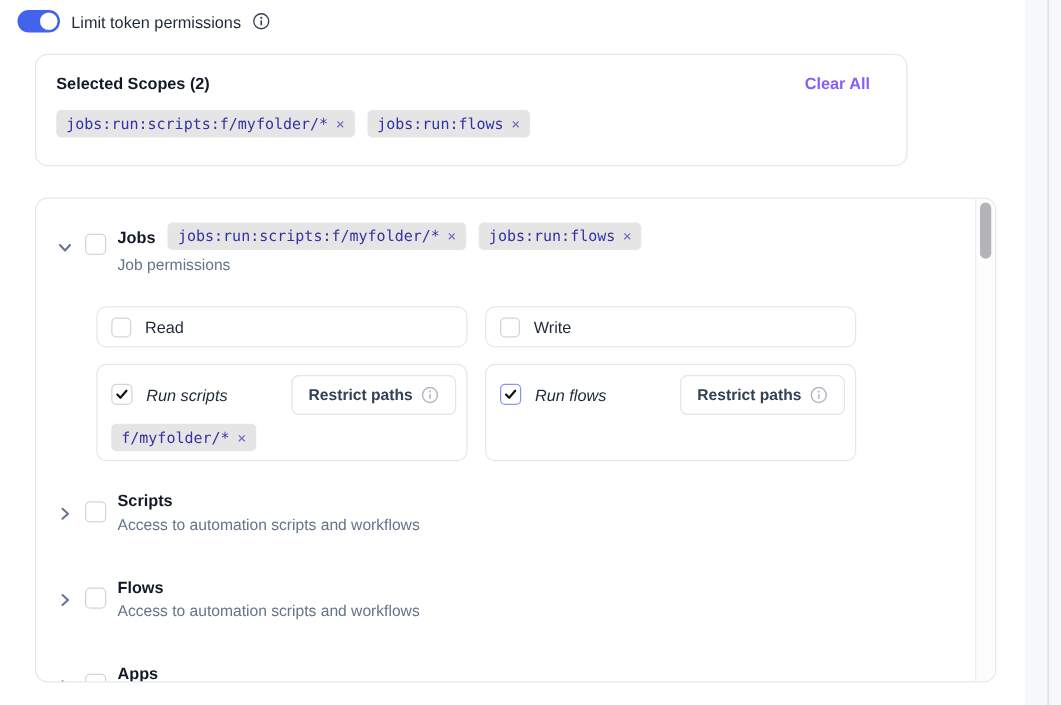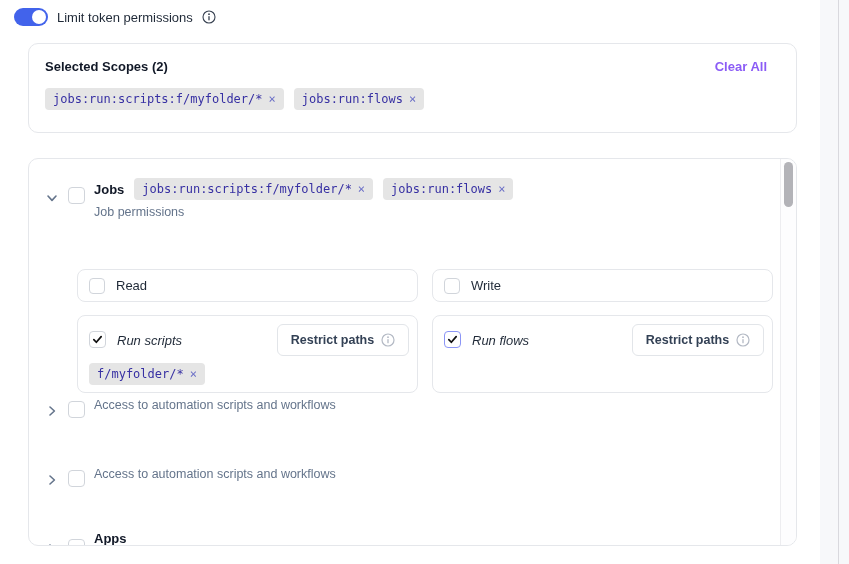--- a/index.html
+++ b/index.html
@@ -14,21 +14,21 @@
 
   
   .toggle-row { position: absolute; left: 14px; top: 8px; display: flex; align-items: center; gap: 9px; }
   .toggle { width: 34px; height: 18px; border-radius: 10px; background: #4263eb; position: relative; cursor: pointer; flex: 0 0 auto; }
   .toggle .knob { position: absolute; top: 2px; right: 2px; width: 14px; height: 14px; border-radius: 50%; background: #ffffff; }
   .toggle-label { font-size: 13px; color: #1f2937; }
   .info-icon { width: 14px; height: 14px; display: inline-block; flex: 0 0 auto; }
 
   
   .scopes-card {
-    position: absolute; left: 28px; top: 43px; width: 769px; height: 90px;
+    position: absolute; left: 28px; top: 43px; width: 698px; height: 90px;
     background: #fff; border: 1px solid #e5e7eb; border-radius: 10px;
     padding: 15px 16px;
   }
   .scopes-head { display: flex; align-items: center; justify-content: space-between; }
   .scopes-title { font-size: 13px; font-weight: 700; color: #111827; }
   .clear-all { font-size: 13px; font-weight: 700; color: #8b5cf6; background: none; border: none; cursor: pointer; font-family: Liberation Sans, sans-serif; padding: 0 13px 0 0; }
   .tags-row { margin-top: 14px; display: flex; gap: 10px; }
 
   .tag {
     display: inline-flex; align-items: center; gap: 6px;
@@ -66,22 +66,22 @@
   .row-jobs { top: 19px; }
   .row-jobs .chev-btn { margin-top: 13px; }
   .row-jobs .checkbox { margin-top: 9px; }
   .row-scripts { top: 234px; }
   .row-flows   { top: 303px; }
   .row-apps    { top: 372px; }
   .row-scripts .chev-btn, .row-flows .chev-btn, .row-apps .chev-btn { margin-top: 11px; }
   .row-scripts .checkbox, .row-flows .checkbox, .row-apps .checkbox { margin-top: 8px; }
 
   .cards-grid {
-    position: absolute; left: 48px; width: 696px;
-    display: grid; grid-template-columns: 1fr 1fr; gap: 14px; margin-top: 24px;
+    position: absolute; left: 48px; width: 608px;
+    display: grid; grid-template-columns: 1fr 1fr; gap: 14px;
   }
   .grid-rw  { top: 86px; }
   .grid-run { top: 132px; }
   .opt-card {
     border: 1px solid #e5e7eb; border-radius: 8px; background: #fff;
     height: 33px; display: flex; align-items: center; gap: 11px; padding: 0 11px;
     cursor: pointer;
   }
   .opt-card .checkbox { width: 16px; height: 16px; }
   .opt-label { font-size: 13px; color: #1f2937; }
@@ -213,32 +213,34 @@
   </div>
 
   <div class="node-row row-scripts">
     <button class="chev-btn">
       <svg viewBox="0 0 14 14" width="14" height="14">
           <path d="M5 3 L9.4 7 L5 11" fill="none" stroke="#64748b" stroke-width="1.6" stroke-linecap="round" stroke-linejoin="round"></path>
         </svg>
     </button>
     <div class="checkbox"></div>
     <div>
+      <div class="node-title">Scripts</div>
       <div class="node-sub">Access to automation scripts and workflows</div>
     </div>
   </div>
 
   <div class="node-row row-flows">
     <button class="chev-btn">
       <svg viewBox="0 0 14 14" width="14" height="14">
           <path d="M5 3 L9.4 7 L5 11" fill="none" stroke="#64748b" stroke-width="1.6" stroke-linecap="round" stroke-linejoin="round"></path>
         </svg>
     </button>
     <div class="checkbox"></div>
     <div>
+      <div class="node-title">Flows</div>
       <div class="node-sub">Access to automation scripts and workflows</div>
     </div>
   </div>
 
   <div class="node-row row-apps">
     <button class="chev-btn">
       <svg viewBox="0 0 14 14" width="14" height="14">
           <path d="M5 3 L9.4 7 L5 11" fill="none" stroke="#64748b" stroke-width="1.6" stroke-linecap="round" stroke-linejoin="round"></path>
         </svg>
     </button>

